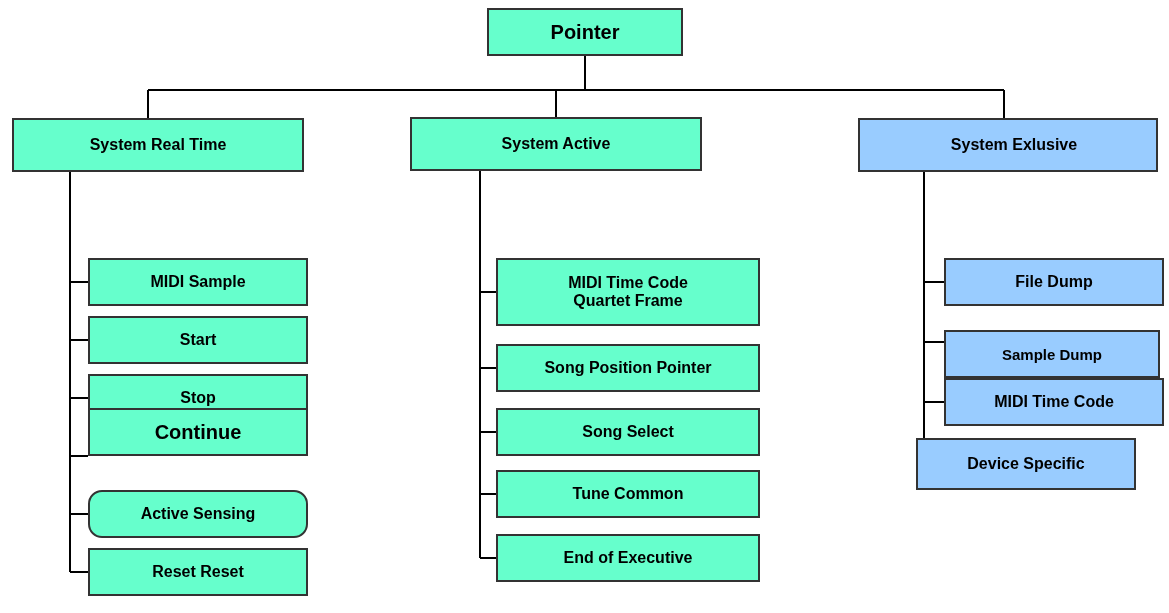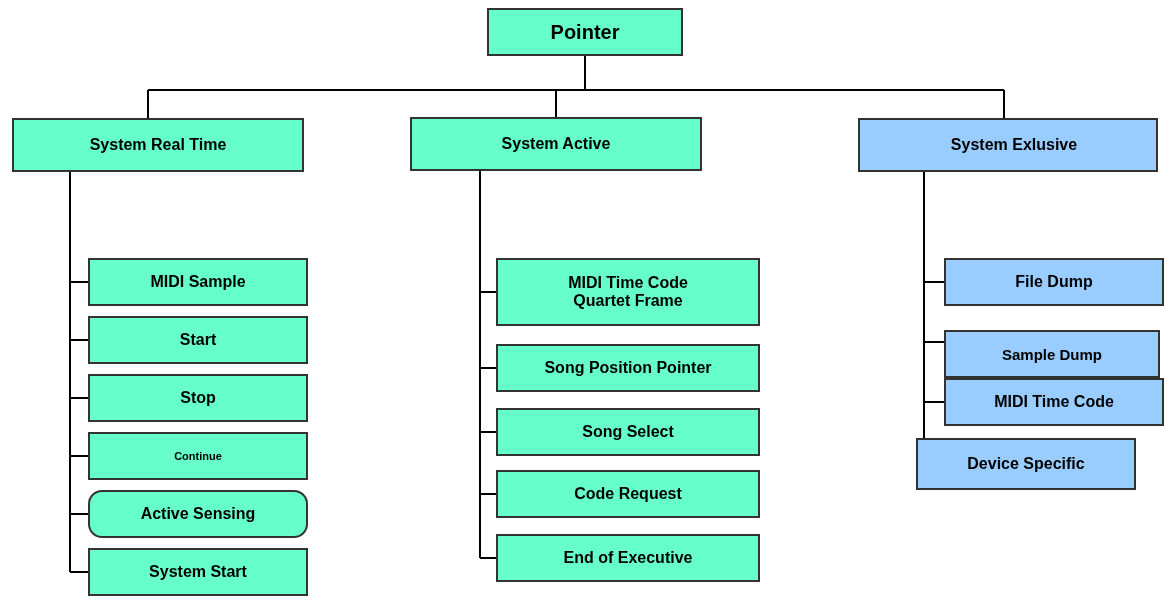--- a/index.html
+++ b/index.html
@@ -98,25 +98,25 @@
     <line x1="924" y1="462" x2="944" y2="462" stroke="#000" stroke-width="2"></line>
   </svg>
 
 <div class="node node-teal" style="left: 487px; top: 8px; width: 196px; height: 48px; font-size: 20px;">Pointer</div>
     <div class="node node-teal" style="left: 12px; top: 118px; width: 292px; height: 54px; font-size: 16px;">System Real Time</div>
     <div class="node node-teal" style="left: 410px; top: 117px; width: 292px; height: 54px; font-size: 16px;">System Active</div>
     <div class="node node-blue" style="left: 858px; top: 118px; width: 300px; height: 54px; font-size: 16px; padding-left: 20px;">System Exlusive</div>
     <div class="node node-teal" style="left: 88px; top: 258px; width: 220px; height: 48px; font-size: 16px;">MIDI Sample</div>
     <div class="node node-teal" style="left: 88px; top: 316px; width: 220px; height: 48px; font-size: 16px;">Start</div>
     <div class="node node-teal" style="left: 88px; top: 374px; width: 220px; height: 48px; font-size: 16px;">Stop</div>
-    <div class="node node-teal" style="left: 88px; top: 432px; width: 220px; height: 48px; font-size: 11px;">Continue</div>
+    <div class="node node-teal" style="left: 88px; top: 408px; width: 220px; height: 48px; font-size: 20px;">Continue</div>
     <div class="node node-teal" style="left: 88px; top: 490px; width: 220px; height: 48px; font-size: 16px; border-radius: 14px;">Active Sensing</div>
-    <div class="node node-teal" style="left: 88px; top: 548px; width: 220px; height: 48px; font-size: 16px;">System Start</div>
+    <div class="node node-teal" style="left: 88px; top: 548px; width: 220px; height: 48px; font-size: 16px;">Reset Reset</div>
     <div class="node node-teal" style="left: 496px; top: 258px; width: 264px; height: 68px; font-size: 16px;">MIDI Time Code<br>Quartet Frame</div>
     <div class="node node-teal" style="left: 496px; top: 344px; width: 264px; height: 48px; font-size: 16px;">Song Position Pointer</div>
     <div class="node node-teal" style="left: 496px; top: 408px; width: 264px; height: 48px; font-size: 16px;">Song Select</div>
-    <div class="node node-teal" style="left: 496px; top: 470px; width: 264px; height: 48px; font-size: 16px;">Code Request</div>
+    <div class="node node-teal" style="left: 496px; top: 470px; width: 264px; height: 48px; font-size: 16px;">Tune Common</div>
     <div class="node node-teal" style="left: 496px; top: 534px; width: 264px; height: 48px; font-size: 16px;">End of Executive</div>
     <div class="node node-blue" style="left: 944px; top: 258px; width: 220px; height: 48px; font-size: 16px;">File Dump</div>
     <div class="node node-blue" style="left: 944px; top: 318px; width: 216px; height: 48px; font-size: 15px; margin-top: 12px;">Sample Dump</div>
     <div class="node node-blue" style="left: 944px; top: 378px; width: 220px; height: 48px; font-size: 16px;">MIDI Time Code</div>
     <div class="node node-blue" style="left: 916px; top: 438px; width: 220px; height: 52px; font-size: 16px;">Device Specific</div>
   </div>
 
 </body></html>

